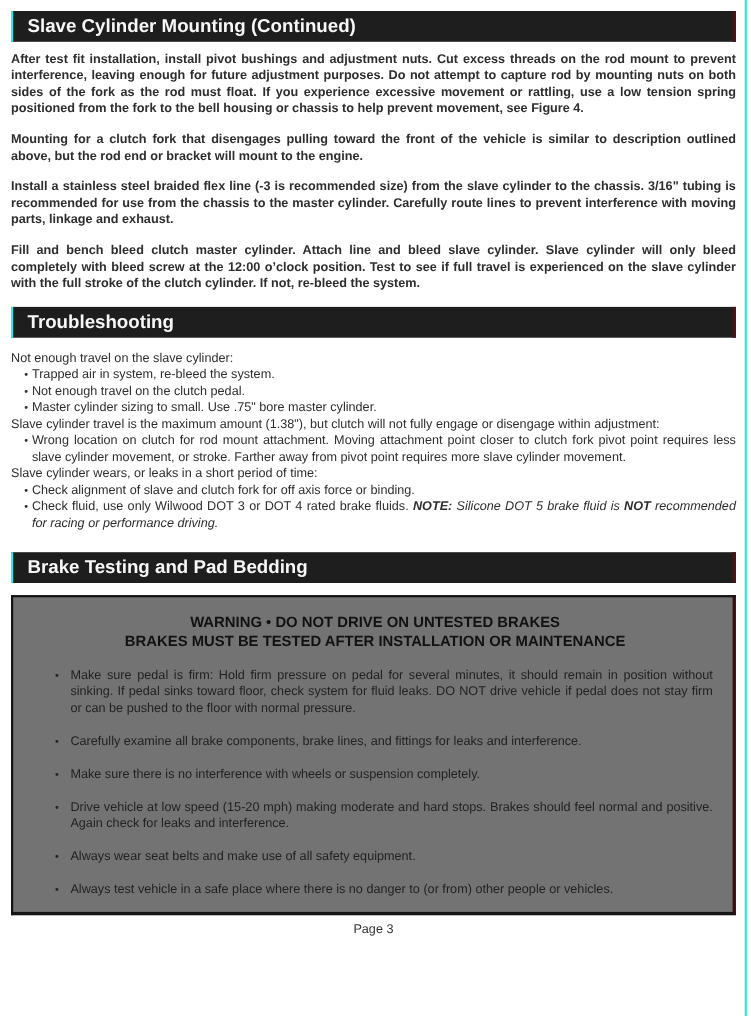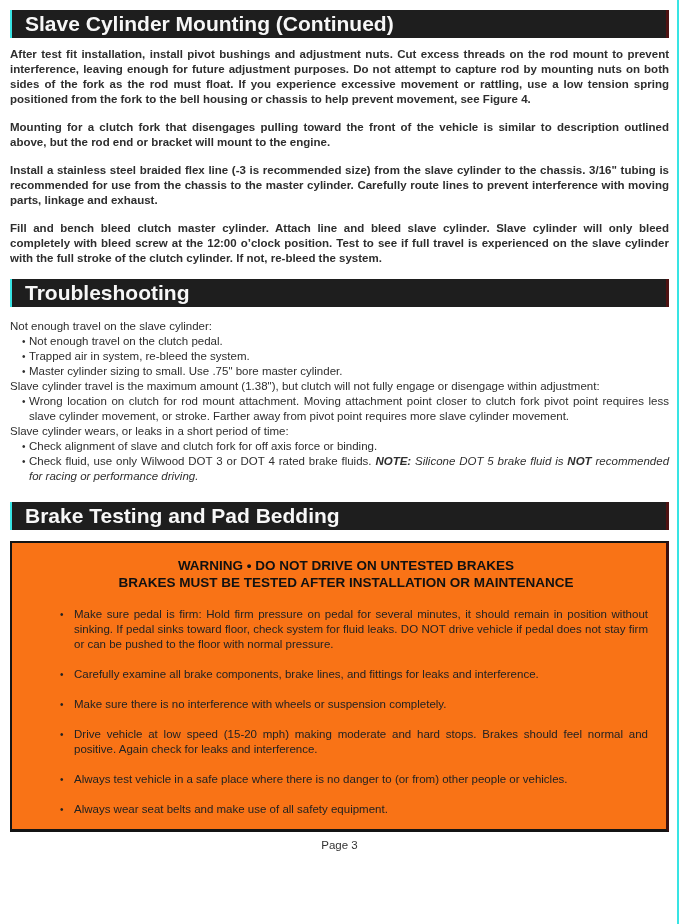--- a/index.html
+++ b/index.html
@@ -4,38 +4,38 @@
 <style>
   * { margin:0; padding:0; box-sizing:border-box; }
   html,body { background:#ffffff; }
   body { font-family:"Liberation Sans", sans-serif; }
   .page { position:relative; width:683px; height:924px; background:#ffffff; overflow:hidden; }
   .scan-line { position:absolute; top:0; right:4px; width:2px; height:100%; background:#38e4e4; }
   .content { position:absolute; left:10px; top:10px; width:659px; color:#2e2e2e;
              font-size:11.5px; line-height:15px; }
 
   .bar { background:#1e1e1e; color:#f7f7f7; height:28px; line-height:28px;
-         font-size:21px; font-weight:bold; padding-left:13px;
+         font-size:17px; font-weight:bold; padding-left:13px;
          border-left:2px solid #38e4e4; border-right:3px solid #4d1212; }
   .bar.troubleshooting { margin-top:8px; }
   .bar.braketesting { margin-top:18px; }
 
   .para { text-align:justify; margin-bottom:13px;font-weight:bold; }
   .para.first { margin-top:9px; }
 
   .ts { margin-top:12px; }
   .ts p { text-align:justify; }
   .ts-bullet { position:relative; padding-left:19px; }
   .ts-bullet::before { content:"\2022"; position:absolute; left:12px; font-size:10px; }
   .note-label { font-weight:bold; font-style:italic; }
   .note-italic { font-style:italic; }
 
-  .warning-box { margin-top:11px; background:#f97316;
+  .warning-box { margin-top:11px; background:#737373;
                  border:2px solid #141414; border-right:3px solid #3a0f0f; border-bottom-width:3px;
-                 padding:14px 18px 12px 32px; }
+                 padding:14px 18px 12px 22px; }
   .warning-head { text-align:center; font-weight:bold; font-size:13.5px; line-height:17px; color:#111; }
   .warning-head .underline { text-decoration:underline; }
   .w-bullets { margin-top:16px; }
   .w-bullet { position:relative; padding-left:30px; text-align:justify; color:#222; margin-top:15px; }
   .w-bullet:first-child { margin-top:16px; }
   .w-bullet::before { content:"\2022"; position:absolute; left:16px; font-size:10px; }
 
   .footer { text-align:center; margin-top:6px; color:#333; }
 </style>
 </head>
@@ -50,22 +50,22 @@
 
     <p class="para first">After test fit installation, install pivot bushings and adjustment nuts.  Cut excess threads on the rod mount to prevent interference, leaving enough for future adjustment purposes.  Do not attempt to capture rod by mounting nuts on both sides of the fork as the rod must float.  If you experience excessive movement or rattling, use a low tension spring positioned from the fork to the bell housing or chassis to help prevent movement, see Figure 4.</p>
     <p class="para">Mounting for a clutch fork that disengages pulling toward the front of the vehicle is similar to description outlined above, but the rod end or bracket will mount to the engine.</p>
     <p class="para">Install a stainless steel braided flex line (-3 is recommended size) from the slave cylinder to the chassis.  3/16" tubing is recommended for use from the chassis to the master cylinder.  Carefully route lines to prevent interference with moving parts, linkage and exhaust.</p>
     <p class="para">Fill and bench bleed clutch master cylinder.  Attach line and bleed slave cylinder.  Slave cylinder will only bleed completely with bleed screw at the 12:00 o’clock position.  Test to see if full travel is experienced on the slave cylinder with the full stroke of the clutch cylinder.  If not, re-bleed the system.</p>
 
     <div class="bar troubleshooting">Troubleshooting</div>
 
     <div class="ts">
       <p class="ts-top">Not enough travel on the slave cylinder:</p>
+      <p class="ts-bullet">Trapped air in system, re-bleed the system.</p>
       <p class="ts-bullet">Not enough travel on the clutch pedal.</p>
-      <p class="ts-bullet">Trapped air in system, re-bleed the system.</p>
       <p class="ts-bullet">Master cylinder sizing to small.  Use .75" bore master cylinder.</p>
       <p class="ts-top">Slave cylinder travel is the maximum amount (1.38"), but clutch will not fully engage or disengage within adjustment:</p>
       <p class="ts-bullet">Wrong location on clutch for rod mount attachment.  Moving attachment point closer to clutch fork pivot point requires less slave cylinder movement, or stroke.  Farther away from pivot point requires more slave cylinder movement.</p>
       <p class="ts-top">Slave cylinder wears, or leaks in a short period of time:</p>
       <p class="ts-bullet">Check alignment of slave and clutch fork for off axis force or binding.</p>
       <p class="ts-bullet">
         <span>Check fluid, use only Wilwood DOT 3 or DOT 4 rated brake fluids.</span>
         <span class="note-label">NOTE:</span>
         <span class="note-italic">Silicone DOT 5 brake fluid is</span>
         <span class="note-label">NOT</span>
@@ -78,20 +78,20 @@
     <div class="warning-box">
       <div class="warning-head">
         <div>WARNING • DO NOT DRIVE ON UNTESTED BRAKES</div>
         <div>BRAKES MUST BE TESTED AFTER INSTALLATION OR MAINTENANCE</div>
       </div>
       <div class="w-bullets">
         <p class="w-bullet">Make sure pedal is firm: Hold firm pressure on pedal for several minutes, it should remain in position without sinking.  If pedal sinks toward floor, check system for fluid leaks.  DO NOT drive vehicle if pedal does not stay firm or can be pushed to the floor with normal pressure.</p>
         <p class="w-bullet">Carefully examine all brake components, brake lines, and fittings for leaks and interference.</p>
         <p class="w-bullet">Make sure there is no interference with wheels or suspension completely.</p>
         <p class="w-bullet">Drive vehicle at low speed (15-20 mph) making moderate and hard stops.  Brakes should feel normal and positive.  Again check for leaks and interference.</p>
+        <p class="w-bullet">Always wear seat belts and make use of all safety equipment.</p>
         <p class="w-bullet">Always test vehicle in a safe place where there is no danger to (or from) other people or vehicles.</p>
-        <p class="w-bullet">Always wear seat belts and make use of all safety equipment.</p>
       </div>
     </div>
 
     <div class="footer">Page 3</div>
   </div>
 </div>
 
 </body></html>

